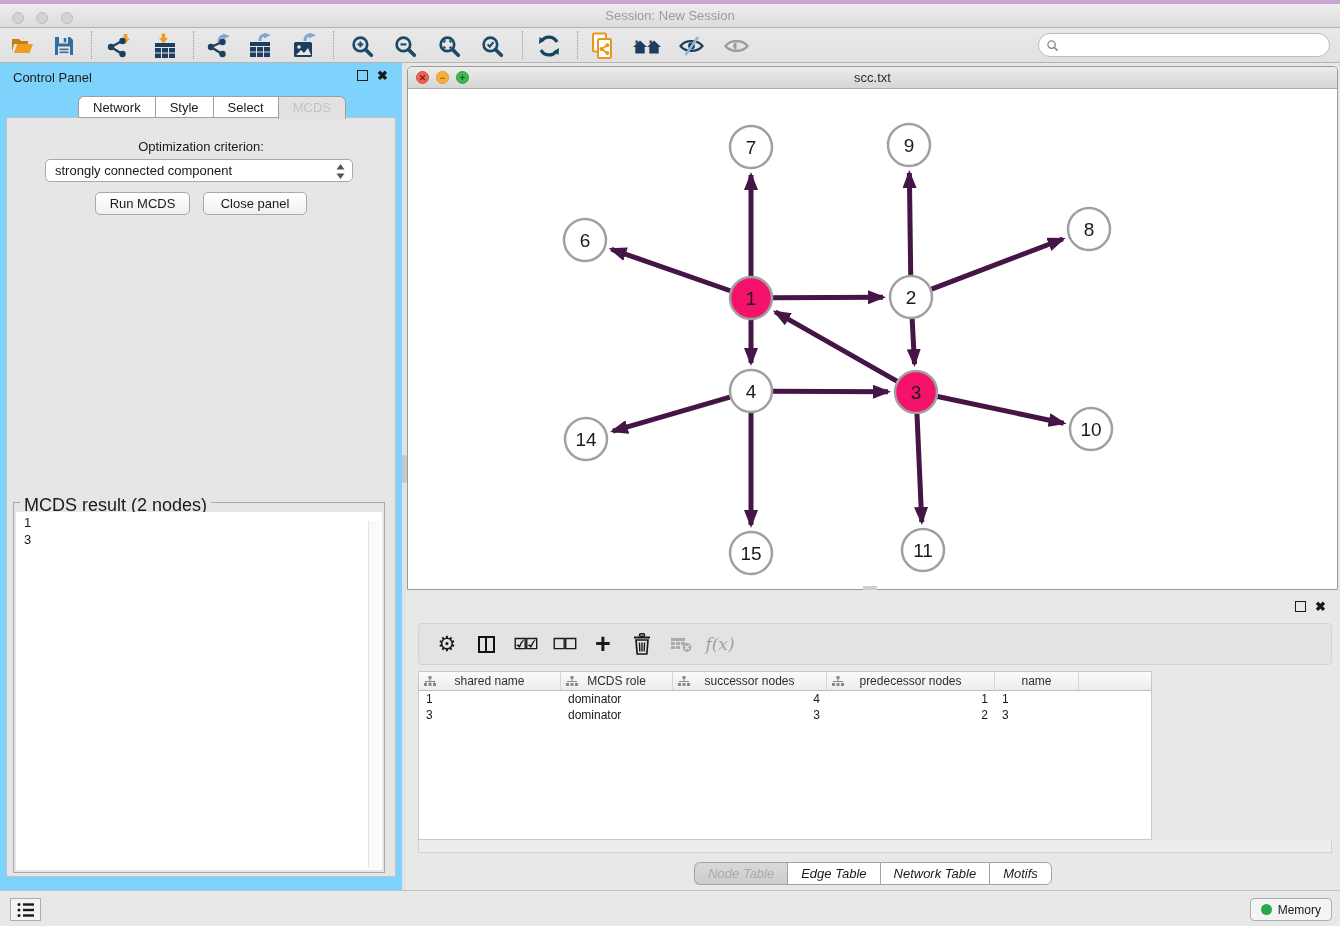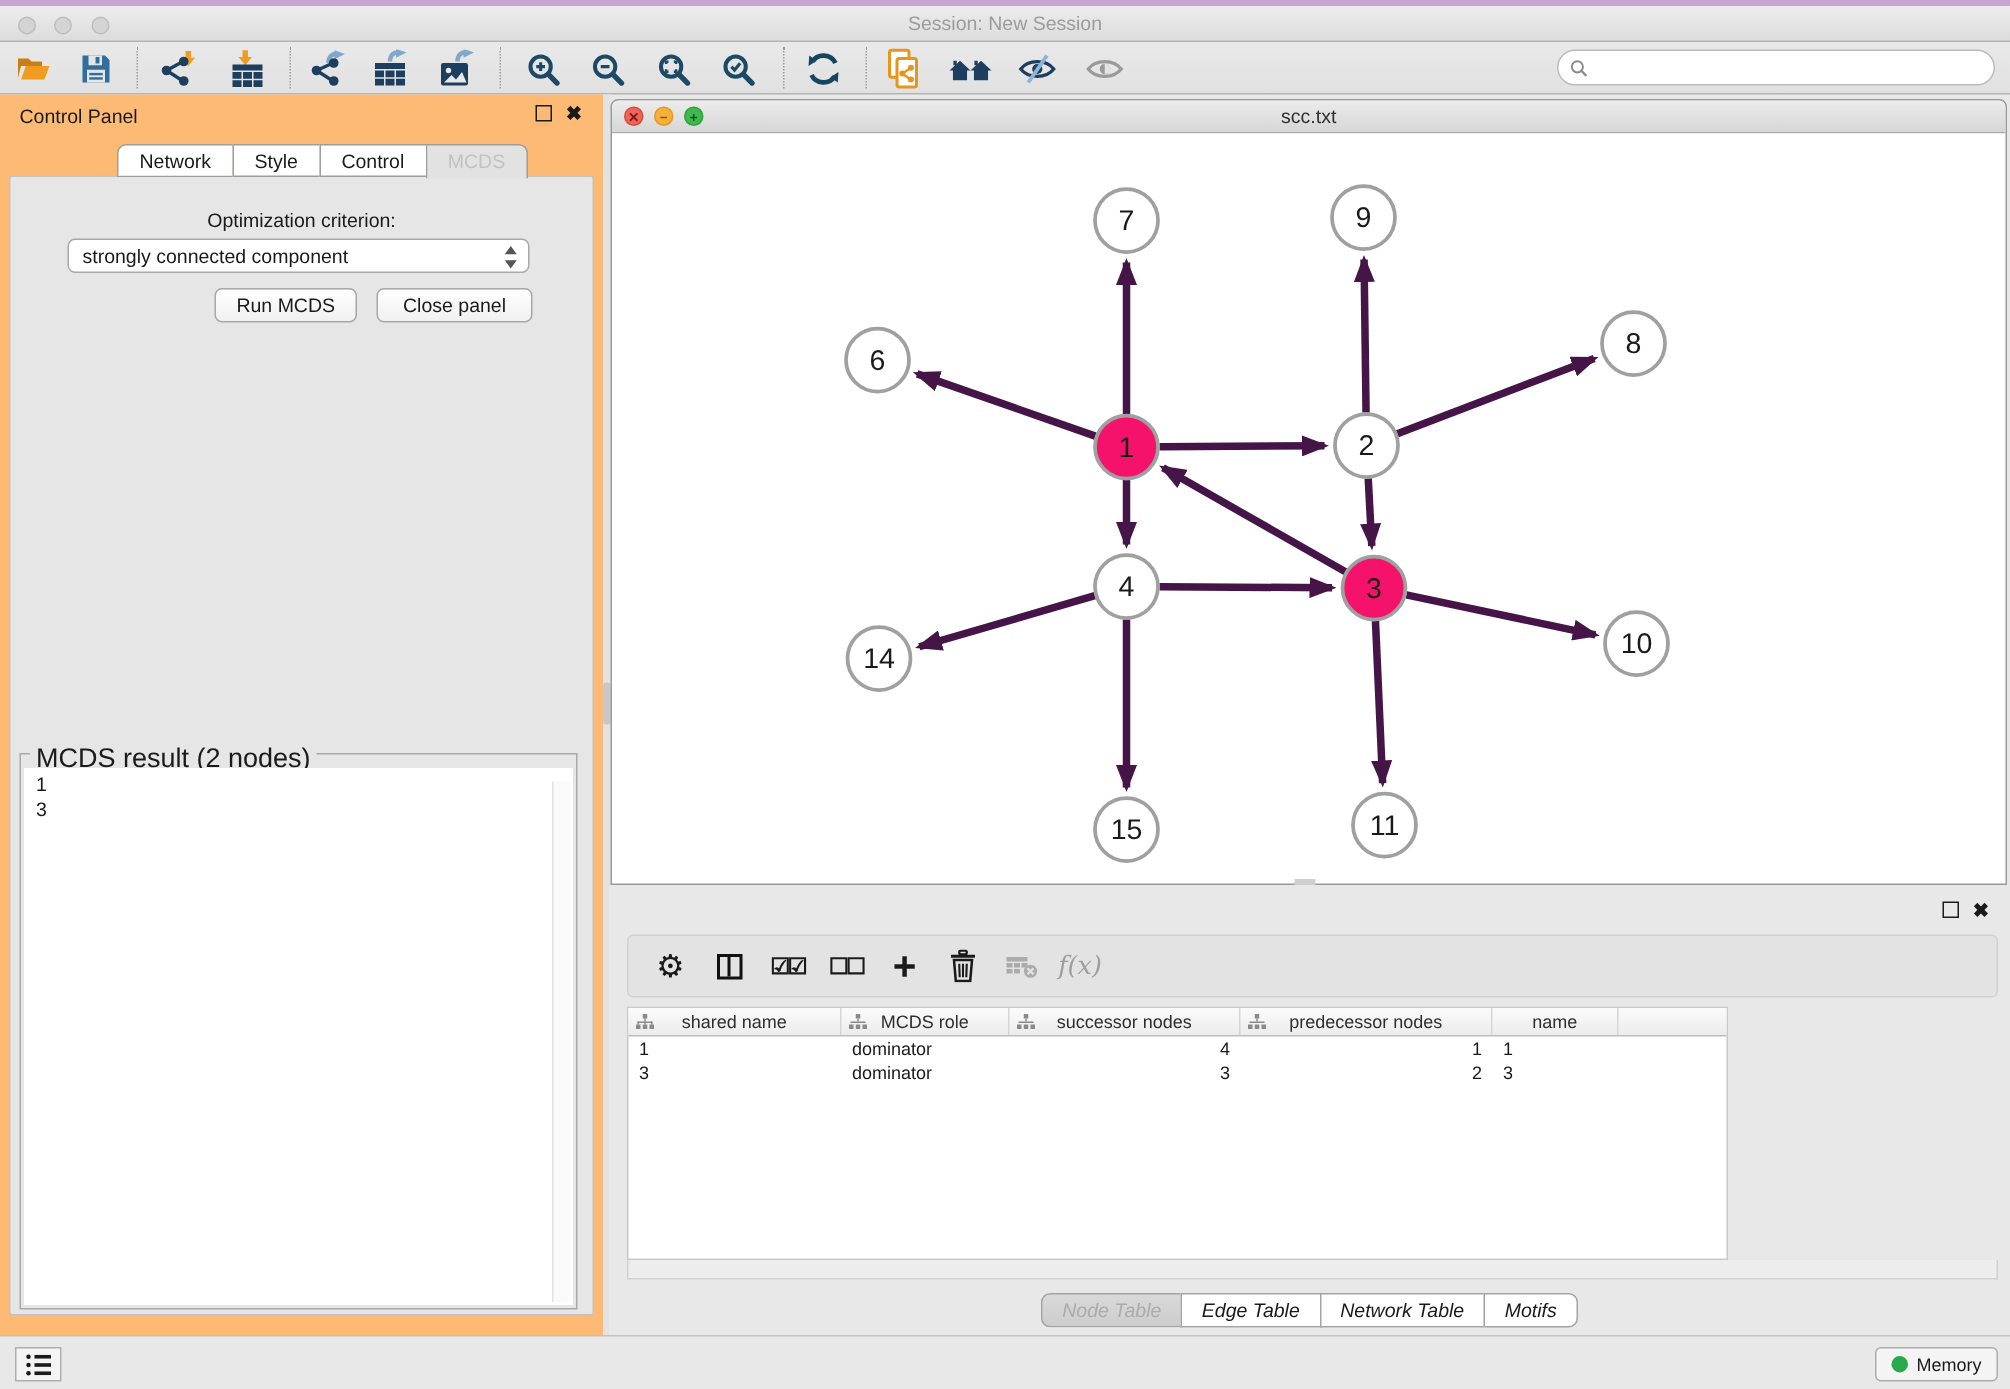--- a/index.html
+++ b/index.html
@@ -23,21 +23,21 @@
   .tbi { position:absolute; top:3px; width:30px; height:30px; display:flex;
     align-items:center; justify-content:center; cursor:default; }
   .tbsep { position:absolute; top:3px; height:28px; border-left:1px dotted #9B9B9B; width:0; }
   #search-wrap { position:absolute; right:10px; top:5px; width:292px; height:24px;
     background:#FFF; border:1px solid #BBB; border-radius:12px; display:flex; align-items:center; }
   #search-wrap input { border:none; outline:none; background:transparent; flex:1;
     font-size:12px; font-family:"Liberation Sans",sans-serif; padding-right:8px; }
   #search-wrap svg { margin:0 4px 0 7px; }
 
   
-  #control-panel { left:0; top:63px; width:402px; height:827px; background:#fdba74;text-decoration:underline; }
+  #control-panel { left:0; top:63px; width:402px; height:827px; background:#7dd3fc;text-decoration:underline; }
   #cp-header { position:absolute; left:0; top:0; width:100%; height:28px; }
   #cp-title { position:absolute; left:13px; top:7px; font-size:13px; }
   .float-ic { width:11px; height:11px; border:1.5px solid #1A1A1A; display:inline-block; background:transparent; }
   .close-ic { font-size:13px; font-weight:bold; color:#1A1A1A; line-height:11px; }
   #cp-header .panel-btns { position:absolute; right:14px; top:7px; display:flex; gap:9px; align-items:center; }
 
   .tabrow { position:absolute; left:78px; top:33px; height:22px; display:flex; z-index:2; }
   .cp-tab { height:22px; padding:0 14px; font-size:13px; line-height:21px; background:#FFF;
     border:1px solid #9E9E9E; border-right:none; }
   .cp-tab:first-child { border-top-left-radius:6px; }
@@ -45,21 +45,21 @@
   .cp-tab.sel { background:#E2E2E2; color:#C2C2C2; height:23px; border-bottom:none; }
 
   #cp-content { position:absolute; left:6px; top:54px; width:390px; height:760px;
     border:1px solid #C2C2C2; background:#E6E6E6; border-radius:2px; }
   #opt-label { position:absolute; left:0; width:100%; top:21px; text-align:center; font-size:13px; }
   #criterion { position:absolute; left:38px; top:41px; width:308px; height:23px; background:#FFF;
     border:1px solid #A8A8A8; border-radius:5px; font-size:13px; display:flex; align-items:center;
     padding-left:9px; }
   #criterion .chev { position:absolute; right:6px; top:3px; }
   .push-btn { position:absolute; height:23px; background:linear-gradient(#FFF,#F0F0F0);
-    border:1px solid #A8A8A8; border-radius:5px; font-size:13px; text-align:center; line-height:21px;margin-left:48px; }
+    border:1px solid #A8A8A8; border-radius:5px; font-size:13px; text-align:center; line-height:21px; }
   #run-btn { left:88px; top:74px; width:95px; }
   #closep-btn { left:196px; top:74px; width:104px; }
 
   #mcds-group { position:absolute; left:6px; top:384px; width:372px; height:371px;
     border:1px solid #A9A9A9; }
   #mcds-label { position:absolute; left:6px; top:-8px; background:#E6E6E6; padding:0 4px;
     font-size:18px; }
   #mcds-text { position:absolute; left:2px; right:2px; top:9px; bottom:2px; background:#FFF;
     font-size:13px; line-height:17px; padding:2px 0 0 8px; }
   #mcds-scroll { position:absolute; right:2px; top:9px; bottom:2px; width:12px;
@@ -326,21 +326,21 @@
   <div id="cp-header">
     <span id="cp-title">Control Panel</span>
     <span class="panel-btns">
       <span class="float-ic"></span>
       <span class="close-ic">✖</span>
     </span>
   </div>
   <div class="tabrow">
     <span class="cp-tab">Network</span>
     <span class="cp-tab">Style</span>
-    <span class="cp-tab">Control</span>
+    <span class="cp-tab">Select</span>
     <span class="cp-tab sel">MCDS</span>
   </div>
   <div id="cp-content">
     <div id="criterion">
       <span>strongly connected component</span>
       <span class="chev">
         <svg width="11" height="17" viewBox="0 0 11 17">
           <path d="M5.5 1 L9.5 6.5 H1.5z" fill="#555"></path>
           <path d="M5.5 16 L9.5 10.5 H1.5z" fill="#555"></path>
         </svg>

